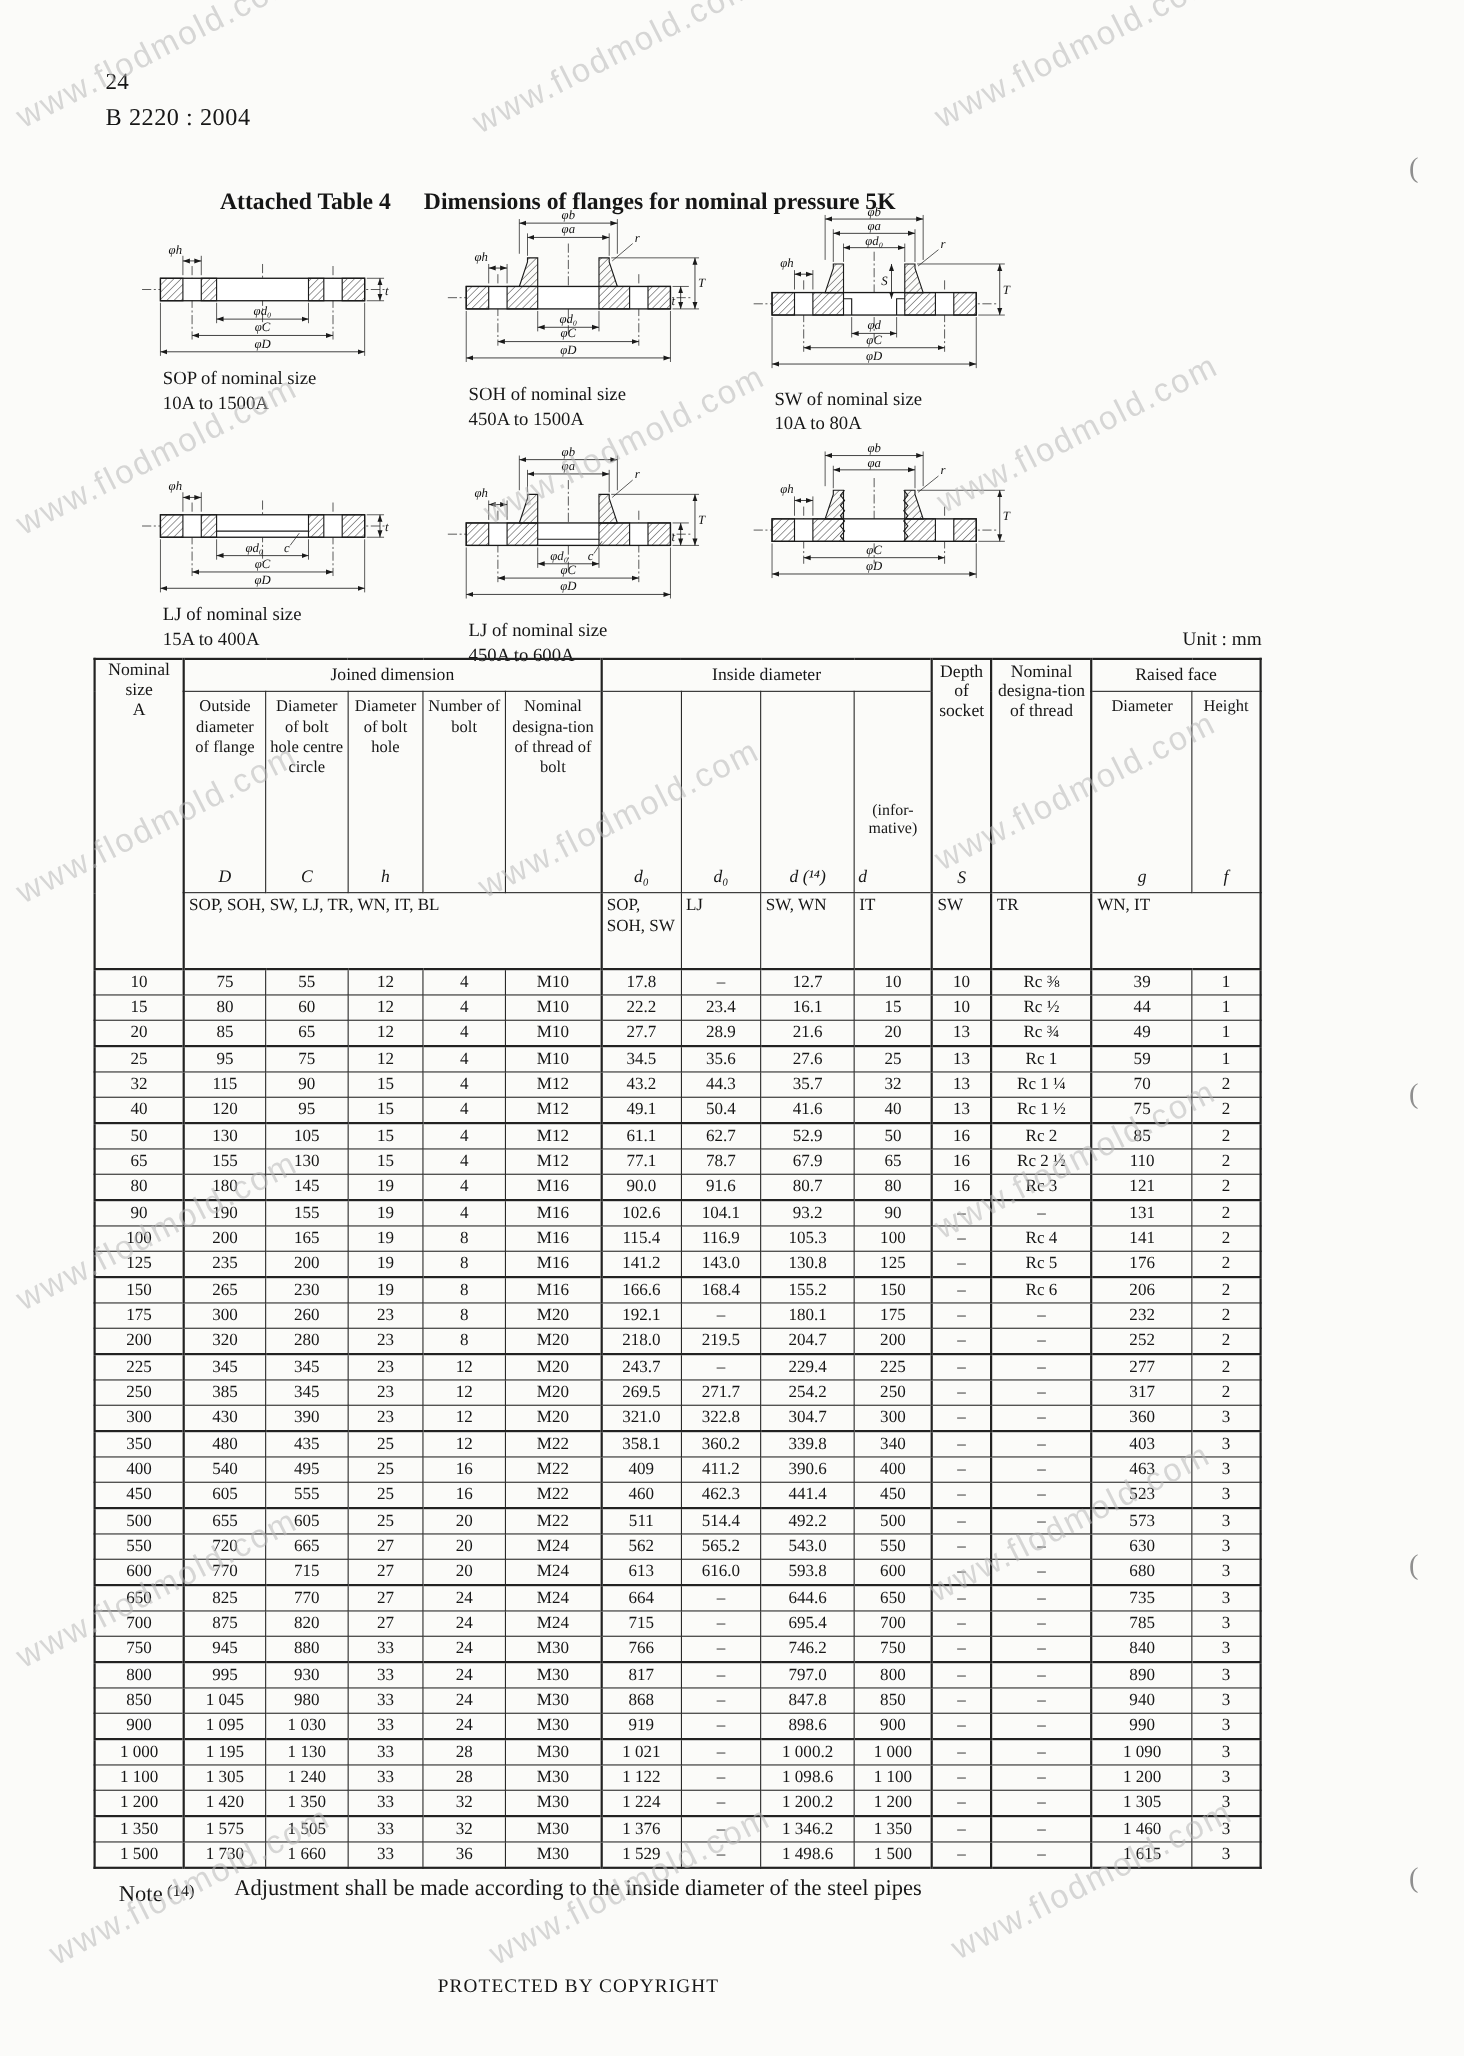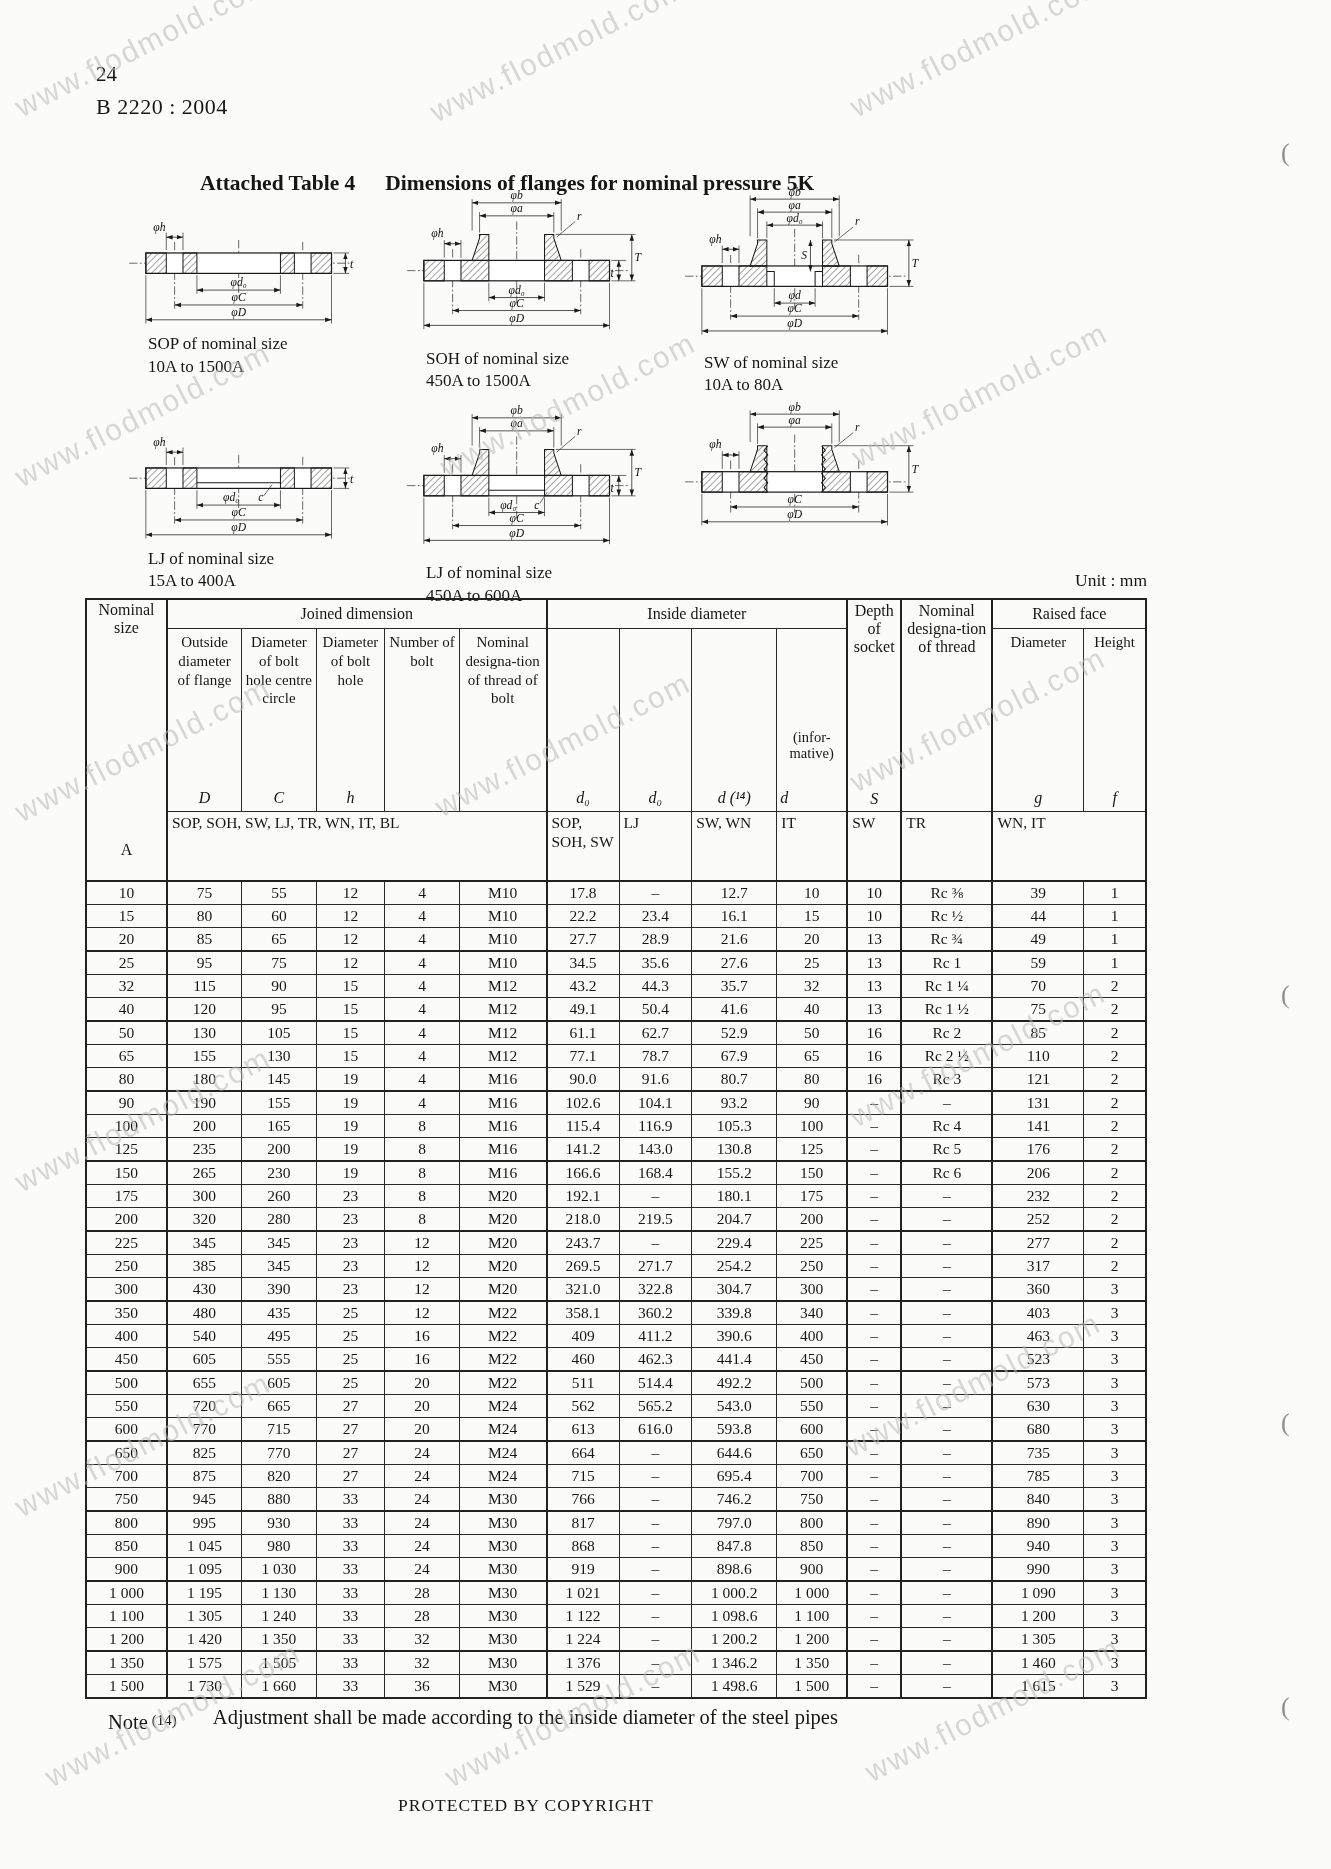--- a/index.html
+++ b/index.html
@@ -33,21 +33,21 @@
   table.t{border-collapse:collapse;table-layout:fixed;width:1062px;border:2px solid #222;background:transparent;}
   table.t th,table.t td{border:1px solid #2a2a2a;font-weight:normal;font-size:15px;padding:1px 3px;}
   table.t td{height:20px;text-align:center;font-size:15.5px;}
   thead tr.r1 th{height:26px;font-size:16px;}
   thead tr.r2 th{height:178px;vertical-align:top;text-align:center;font-size:15px;line-height:1.25;padding-top:3px;}
   thead tr.r3 th{height:64px;vertical-align:top;text-align:left;font-size:15.5px;line-height:1.2;padding:2px 4px;}
   thead{border-bottom:2px solid #222;}
   .vcell{display:flex;flex-direction:column;justify-content:space-between;height:100%;align-items:center;}
   .vcell .sym{font-style:italic;font-size:16px;padding-bottom:2px;}
   .vcell .lab{padding-top:1px;}
-  .nomcell{display:flex;flex-direction:column;justify-content:space-between;height:100%;align-items:center;}
+  .nomcell{display:flex;flex-direction:column;height:100%;align-items:center;}
   .nomcell .a{font-size:16px;padding-bottom:20px;}
   .infwrap{display:flex;flex-direction:column;height:100%;align-items:flex-start;justify-content:flex-end;}
   .infwrap .inf{font-size:14.5px;line-height:1.15;margin-bottom:26px;}
   .infwrap .sym{font-style:italic;font-size:16px;padding-bottom:2px;}
   
   .bR{border-right:2px solid #222 !important;}
   tbody tr.grp td{border-top:2px solid #222;}
   tbody td{border-top:none;border-bottom:none;}
   
   .note{left:108px;top:1668px;font-size:20.5px;display:flex;align-items:flex-end;margin-top:34px;}

